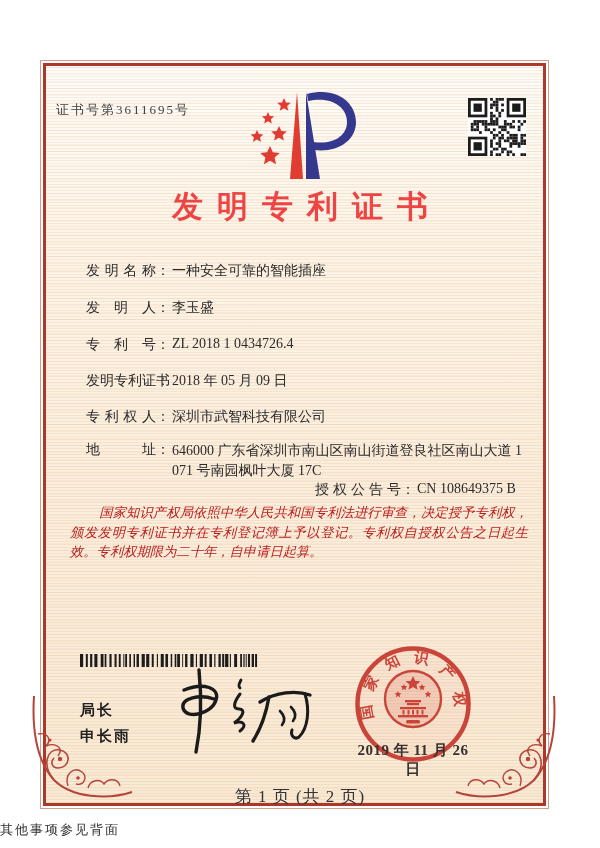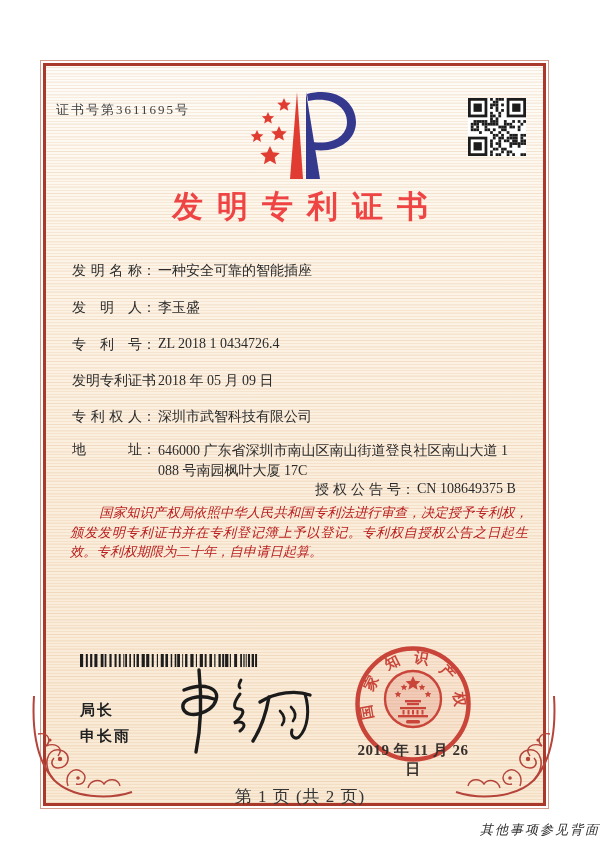--- a/index.html
+++ b/index.html
@@ -15,21 +15,21 @@
          repeating-linear-gradient(0deg, rgba(213,158,108,0.10) 0 1px, transparent 1px 7px),
          linear-gradient(180deg,#fefcf8 0%,#fdf5e9 22%,#fbeedd 55%,#f9ead5 100%);}
   
   .cert-no{position:absolute;left:56px;top:101px;font-size:13px;letter-spacing:2px;color:#3f3f3f;}
   .logo{position:absolute;left:240px;top:84px;width:128px;height:102px;}
   .qr{position:absolute;left:468px;top:98px;width:58px;height:58px;background:#fff;}
   .title{position:absolute;left:0;top:186px;width:600px;margin:0;text-align:center;
        font-size:31px;font-weight:600;letter-spacing:14px;padding-left:14px;box-sizing:border-box;color:#ef4444;}
   
   .frow{position:absolute;left:72px;font-size:14px;color:#2b2b2b;white-space:nowrap;}
-  .jlabel{display:inline-block;width:70px;text-align:justify;text-align-last:justify;vertical-align:top;}
+  .jlabel{display:inline-block;width:70px;text-align:justify;text-align-last:justify;vertical-align:top;margin-left:14px;}
   .jlabel-wide{display:inline-block;width:86px;text-align:justify;text-align-last:justify;vertical-align:top;}
   .colon{vertical-align:top;}
   .fval{margin-left:2px;vertical-align:top;}
   .addr-val{display:inline-block;margin-left:2px;white-space:normal;width:390px;line-height:20px;vertical-align:top;}
   .grant-right{position:absolute;left:243px;top:0;white-space:nowrap;}
   
   .paras{position:absolute;left:70px;top:503px;width:458px;}
   .paras p{margin:0;font-size:13.3px;line-height:19.5px;text-align:justify;text-indent:2.2em;color:#b91c1c;font-style:italic;}
   
   .barcode{position:absolute;left:80px;top:654px;width:180px;height:13px;}
@@ -37,22 +37,22 @@
        font-weight:700;font-size:15px;line-height:26px;letter-spacing:2px;color:#222;}
   .signature{position:absolute;left:168px;top:664px;width:155px;height:92px;}
   .seal{position:absolute;left:350px;top:642px;width:126px;height:126px;}
   .seal-date{position:absolute;left:348px;top:741px;width:130px;text-align:center;
        font-size:15px;font-weight:700;letter-spacing:0.5px;color:#38302c;}
   .corner{position:absolute;width:110px;height:115px;}
   .corner-left{left:28px;top:688px;}
   .corner-right{left:450px;top:688px;transform:scaleX(-1);}
   .page-info{position:absolute;left:0;top:785px;width:600px;text-align:center;
        font-size:17px;letter-spacing:1px;color:#333;}
-  .back-note{position:absolute;left:0;top:821px;width:600px;text-align:right;
-       font-size:13px;letter-spacing:2px;color:#2f2f2f;font-style:italic;}
+  .back-note{position:absolute;left:0;top:821px;width:600px;text-align:left;
+       font-size:13px;letter-spacing:2px;color:#2f2f2f;}
 </style>
 </head>
 <body>
 
 <div class="page">
 
   <div class="frame-outer">
     <div class="frame-inner"></div>
   </div>
 
@@ -216,21 +216,21 @@
   <div class="frow" style="top:336px">
     <span class="jlabel">专利号</span><span class="colon">：</span><span class="fval">ZL 2018 1 0434726.4</span>
   </div>
   <div class="frow" style="top:372px">
     <span class="jlabel">发明专利证书</span><span class="colon">：</span><span class="fval">2018 年 05 月 09 日</span>
   </div>
   <div class="frow" style="top:408px">
     <span class="jlabel">专利权人</span><span class="colon">：</span><span class="fval">深圳市武智科技有限公司</span>
   </div>
   <div class="frow" style="top:441px">
-    <span class="jlabel">地址</span><span class="colon">：</span><span class="addr-val"><span>646000 广东省深圳市南山区南山街道登良社区南山大道 1</span><br><span>088 号南园枫叶大厦 17C</span></span>
+    <span class="jlabel">地址</span><span class="colon">：</span><span class="addr-val"><span>646000 广东省深圳市南山区南山街道登良社区南山大道 1</span><br><span>071 号南园枫叶大厦 17C</span></span>
   </div>
   <div class="frow" style="top:481px;width:458px">
     <span class="grant-right">
       <span class="jlabel-wide">授权公告号</span><span class="colon">：</span><span class="fval">CN 108649375 B</span>
     </span>
   </div>
 
   <div class="paras">
     <p>国家知识产权局依照中华人民共和国专利法进行审查，决定授予专利权，颁发发明专利证书并在专利登记簿上予以登记。专利权自授权公告之日起生效。专利权期限为二十年，自申请日起算。</p>
   </div>

